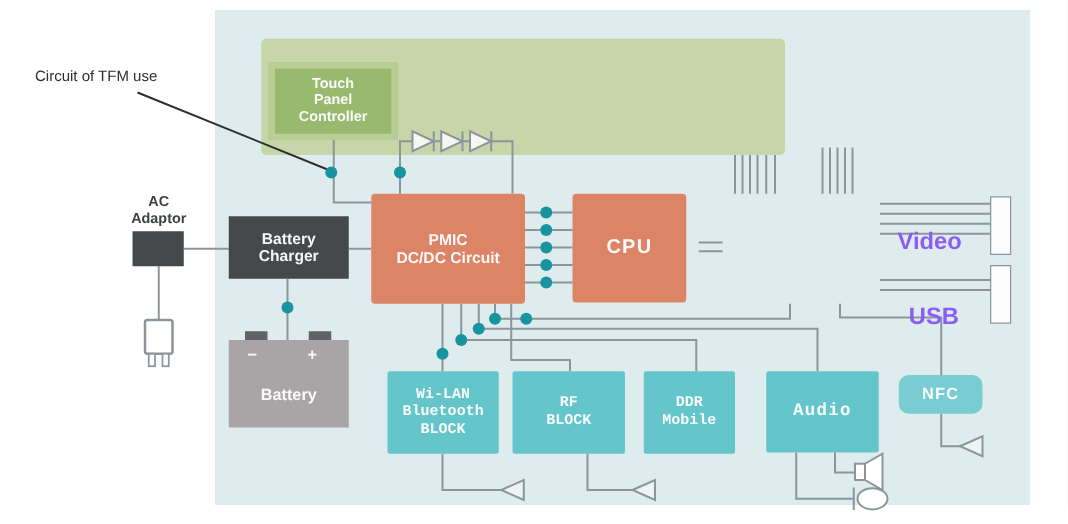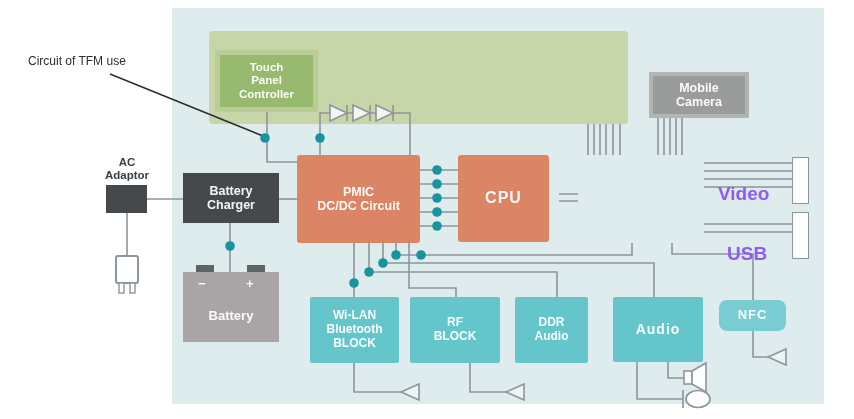--- a/index.html
+++ b/index.html
@@ -24,21 +24,21 @@
   #charger{left:183px;top:173px;width:96px;height:50px;font-size:12.5px;}
   #acbox{left:106px;top:185px;width:41px;height:28px;}
   #aclabel{left:96px;top:156px;width:62px;color:#3d4042;font-size:11.5px;font-weight:bold;
            text-align:center;white-space:pre-line;line-height:1.1;}
   #battery{left:183px;top:272px;width:96px;height:70px;background:#a9a4a5;font-size:13px;}
   .terminal{top:265px;width:18px;height:8px;background:#5f6365;}
   #term-minus{left:196px;} #term-plus{left:247px;}
   .polarity{top:276px;color:rgba(255,255,255,.95);font-size:13px;font-weight:bold;}
   #bat-minus{left:198px;} #bat-plus{left:246px;}
   #battery .lbl{margin-top:18px;}
-  .teal{background:#64c5cb;border-radius:2px;}
+  .teal{background:#64c5cb;border-radius:2px;font-family:Liberation Mono, monospace;}
   #wilan{left:310px;top:297px;width:89px;height:66px;font-size:12px;}
   #rf{left:410px;top:297px;width:90px;height:66px;font-size:12px;}
   #ddr{left:515px;top:297px;width:73px;height:66px;font-size:12px;}
   #audio{left:613px;top:297px;width:90px;height:65px;font-size:14px;letter-spacing:1px;}
   #nfc{left:719px;top:300px;width:67px;height:31px;background:#79cdd2;border-radius:8px;
        font-size:13px;letter-spacing:1px;}
   .port{background:#fdfdfd;border:1.5px solid #8c959b;}
   #video-port{left:792px;top:157px;width:15px;height:45px;}
   #usb-port{left:792px;top:212px;width:15px;height:45px;}
   .portlabel{color:#8b5cf6;font-size:19px;font-weight:bold;margin-top:38px;}
@@ -142,22 +142,20 @@
       <circle cx="396" cy="255" r="4.8"></circle>
       <circle cx="421" cy="255" r="4.8"></circle>
     </g>
   </svg>
 
   <div id="tfm-label" class="abs">Circuit of TFM use</div>
 
   <div id="tpc" class="abs box">Touch
 Panel
 Controller</div>
-  <div id="camera" class="abs box">Mobile
-Camera</div>
 
   <div id="pmic" class="abs box orange">PMIC
 DC/DC Circuit</div>
   <div id="cpu" class="abs box orange">CPU</div>
 
   <div id="aclabel" class="abs">AC
 Adaptor</div>
   <div id="acbox" class="abs dark"></div>
   <div id="charger" class="abs box dark">Battery
 Charger</div>
@@ -169,21 +167,21 @@
   </div>
   <div id="bat-minus" class="abs polarity">−</div>
   <div id="bat-plus" class="abs polarity">+</div>
 
   <div id="wilan" class="abs box teal">Wi-LAN
 Bluetooth
 BLOCK</div>
   <div id="rf" class="abs box teal">RF
 BLOCK</div>
   <div id="ddr" class="abs box teal">DDR
-Audio</div>
+Mobile</div>
   <div id="audio" class="abs box teal">Audio</div>
   <div id="nfc" class="abs box">NFC</div>
 
   <div id="video-label" class="abs portlabel">Video</div>
   <div id="usb-label" class="abs portlabel">USB</div>
   <div id="video-port" class="abs port"></div>
   <div id="usb-port" class="abs port"></div>
 
 </div>
 

